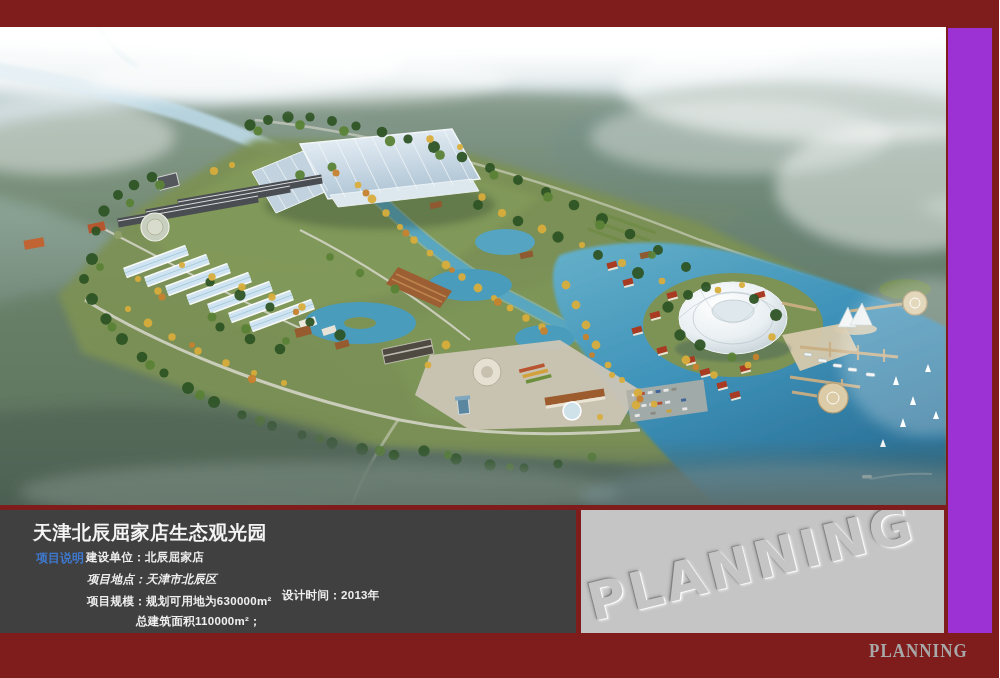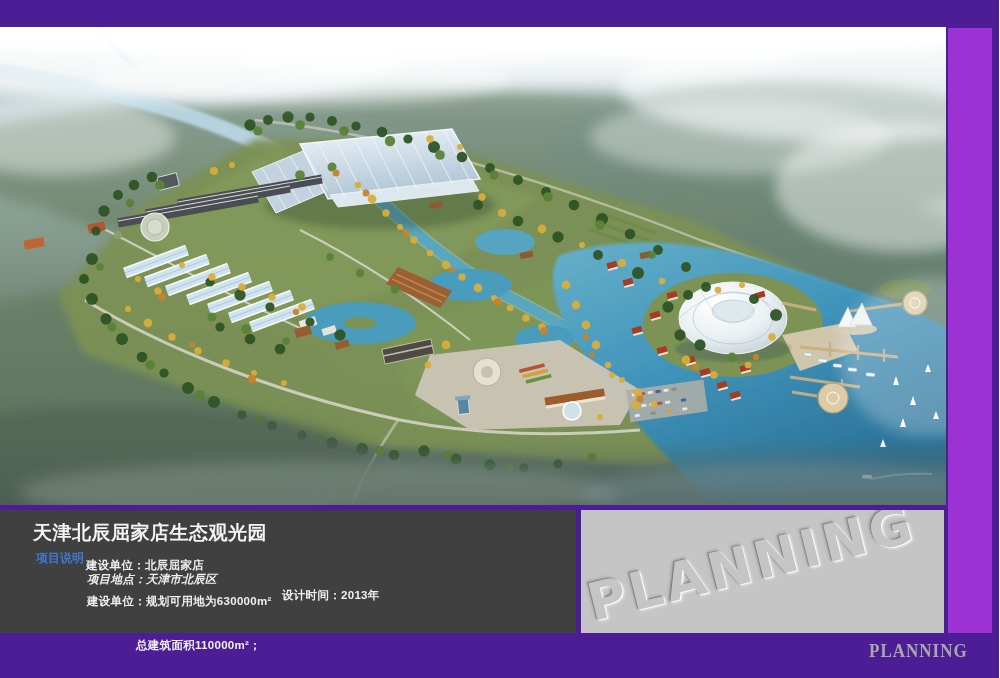--- a/index.html
+++ b/index.html
@@ -1,40 +1,40 @@
 <!DOCTYPE html>
 <html><head>
 <meta charset="utf-8">
 <style>
   * { box-sizing: border-box; }
   html, body { margin:0; padding:0; width:1000px; height:678px; background:#ffffff; overflow:hidden; }
-  .page { position:relative; width:999px; height:678px; background:#4c1d95;
+  .page { position:relative; width:999px; height:678px; background:#7f1d1d;
           font-family:"Liberation Sans","DejaVu Sans",sans-serif; }
 
   
   .aerial { position:absolute; left:0; top:27px; width:946px; height:478px;
             overflow:hidden; background:#9fb4ae; }
   .aerial svg { display:block; width:100%; height:100%; }
 
   
   .stripe { position:absolute; left:948px; top:28px; width:44px; height:605px; background:#9c31d4; }
 
   
   .info-panel { position:absolute; left:0; top:510px; width:576px; height:123px; background:#404040; }
   .info-title { position:absolute; left:33px; top:13px; font-size:19px; font-weight:bold;
                 letter-spacing:.5px; color:#f4f4f4; line-height:1; white-space:nowrap; }
   .sec-label  { position:absolute; left:36px; top:42px; font-size:12px; font-weight:bold;
                 color:#3e79cf; line-height:1; white-space:nowrap; }
   .f  { position:absolute; font-size:11.5px; font-weight:bold; color:#efefef;
         letter-spacing:.3px; line-height:1; white-space:nowrap; }
-  .f1 { left:86px;  top:42px;margin-top:8px; }
+  .f1 { left:86px;  top:42px; }
   .f2 { left:87px;  top:64px;font-style:italic; }
   .f2b{ left:282px; top:80px; }
   .f3 { left:87px;  top:86px; }
-  .f4 { left:136px; top:106px;margin-top:24px; }
+  .f4 { left:136px; top:106px; }
 
   
   .wm-panel { position:absolute; left:581px; top:510px; width:363px; height:123px;
               background:#c5c5c5; overflow:hidden; }
   .wm-text { position:absolute; left:14px; bottom:4px; line-height:1; white-space:nowrap;
              transform:rotate(-14deg); transform-origin:left bottom;
              font-family:"DejaVu Sans",sans-serif; font-weight:bold; font-size:52px; letter-spacing:4px;
              color:#c5c5c5;
              text-shadow: 1px 1px 1px rgba(255,255,255,.95), 2px 2px 3px rgba(255,255,255,.55),
                          -1px -1px 1px rgba(95,95,95,.6), -2px -2px 3px rgba(95,95,95,.3); }
@@ -565,21 +565,21 @@
   </div>
 
   <div class="stripe" style="background: rgb(156, 49, 212);"></div>
 
   <div class="info-panel" style="background: rgb(64, 64, 64);">
     <div class="info-title">天津北辰屈家店生态观光园</div>
     <div class="sec-label" style="color: rgb(62, 121, 207);">项目说明</div>
     <div class="f f1">建设单位：北辰屈家店</div>
     <div class="f f2">项目地点：天津市北辰区</div>
     <div class="f f2b">设计时间：2013年</div>
-    <div class="f f3">建设单位：规划可用地为630000m²</div>
+    <div class="f f3">项目规模：规划可用地为630000m²</div>
     <div class="f f4">总建筑面积110000m²；</div>
   </div>
 
   <div class="wm-panel" style="background: rgb(197, 197, 197);">
     <div class="wm-text">PLANNING</div>
   </div>
 
   <div class="footer" style="color: rgb(168, 168, 168);">PLANNING</div>
 </div>
 

